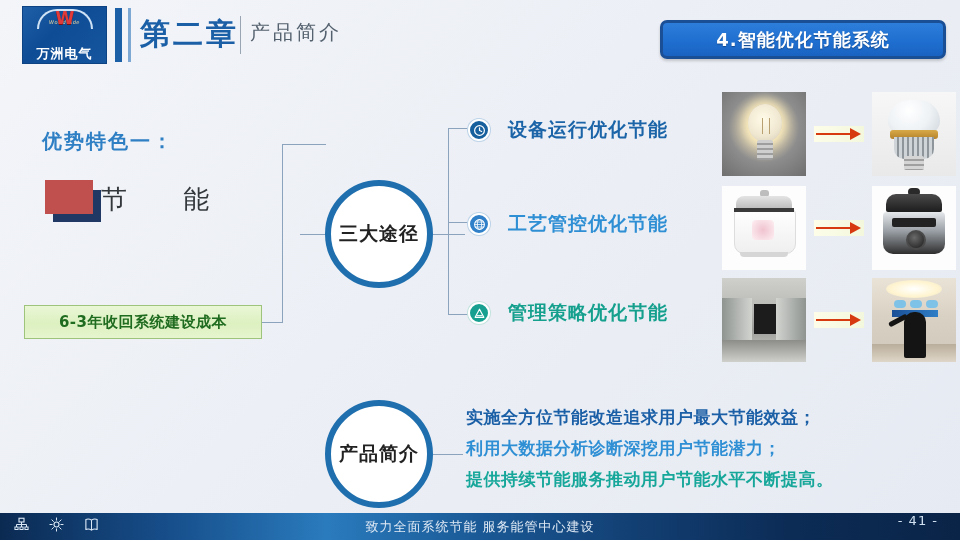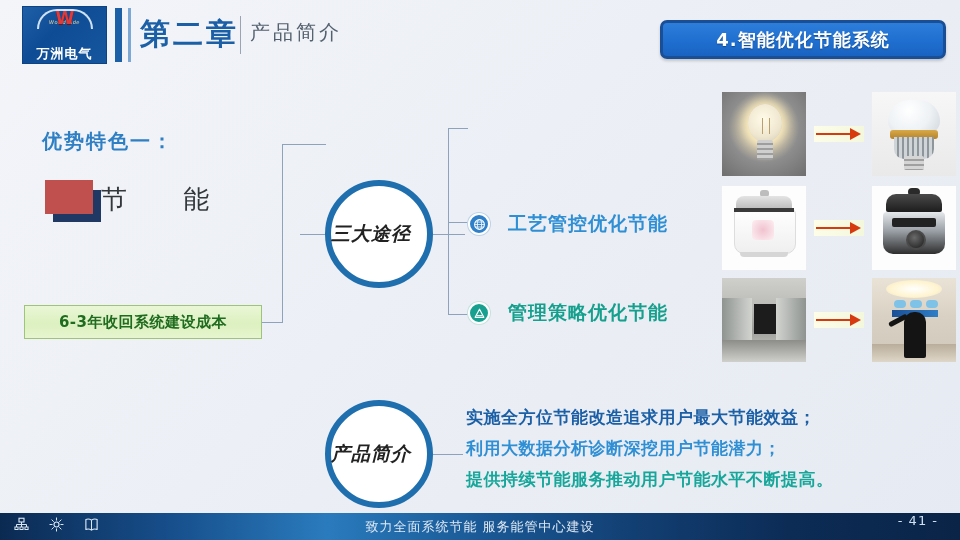--- a/index.html
+++ b/index.html
@@ -83,23 +83,22 @@
   #green-box span{font-size:15px;font-weight:700;color:#1f6b1f;letter-spacing:.5px;}
 
   
   .conn{position:absolute;background:#8ba3bd;}
   .conn-v{width:1px;}
   .conn-h{height:1px;}
 
   
   .node-circle{
     position:absolute;border:6px solid #1f6fae;border-radius:50%;
-    background:#ffffff;display:flex;align-items:center;
+    background:#ffffff;display:flex;align-items:center;justify-content:center;
     box-sizing:border-box;
-    font-style:italic;
   }
   .node-circle span{font-size:19px;font-weight:700;color:#222;letter-spacing:1px;}
   #circle-paths{left:325px;top:180px;width:108px;height:108px;}
   #circle-measures{left:325px;top:400px;width:108px;height:108px;}
 
   
   .branch{position:absolute;display:flex;align-items:center;}
   .branch-icon{
     width:22px;height:22px;border-radius:50%;
     display:flex;align-items:center;justify-content:center;
@@ -248,20 +247,29 @@
 
   <div class="conn conn-h" style="left:433px;top:454px;width:30px;"></div>
 
   <div class="node-circle" id="circle-paths">
     <span>三大途径</span>
   </div>
   <div class="node-circle" id="circle-measures">
     <span>产品简介</span>
   </div>
 
+  <div class="branch" id="branch-0">
+    <span class="branch-icon" style="background:#17609e;border:2px solid #ffffff;box-shadow:0 0 0 1px #bcd3e8;">
+      <svg width="13" height="13" viewBox="0 0 24 24" aria-hidden="true">
+        <circle cx="12" cy="12" r="9" fill="none" stroke="#ffffff" stroke-width="2.2"></circle>
+        <path d="M12 7 V12 L16 14" fill="none" stroke="#ffffff" stroke-width="2.2" stroke-linecap="round"></path>
+      </svg>
+    </span>
+    <span class="branch-label">设备运行优化节能</span>
+  </div>
 
   <div class="branch" id="branch-1">
     <span class="branch-icon" style="background:#2f80c8;border:2px solid #ffffff;box-shadow:0 0 0 1px #bcd3e8;">
       <svg width="13" height="13" viewBox="0 0 24 24" aria-hidden="true">
         <circle cx="12" cy="12" r="9" fill="none" stroke="#ffffff" stroke-width="2"></circle>
         <ellipse cx="12" cy="12" rx="4" ry="9" fill="none" stroke="#ffffff" stroke-width="1.6"></ellipse>
         <path d="M3 12 H21 M4.5 7.5 H19.5 M4.5 16.5 H19.5" stroke="#ffffff" stroke-width="1.4"></path>
       </svg>
     </span>
     <span class="branch-label">工艺管控优化节能</span>

